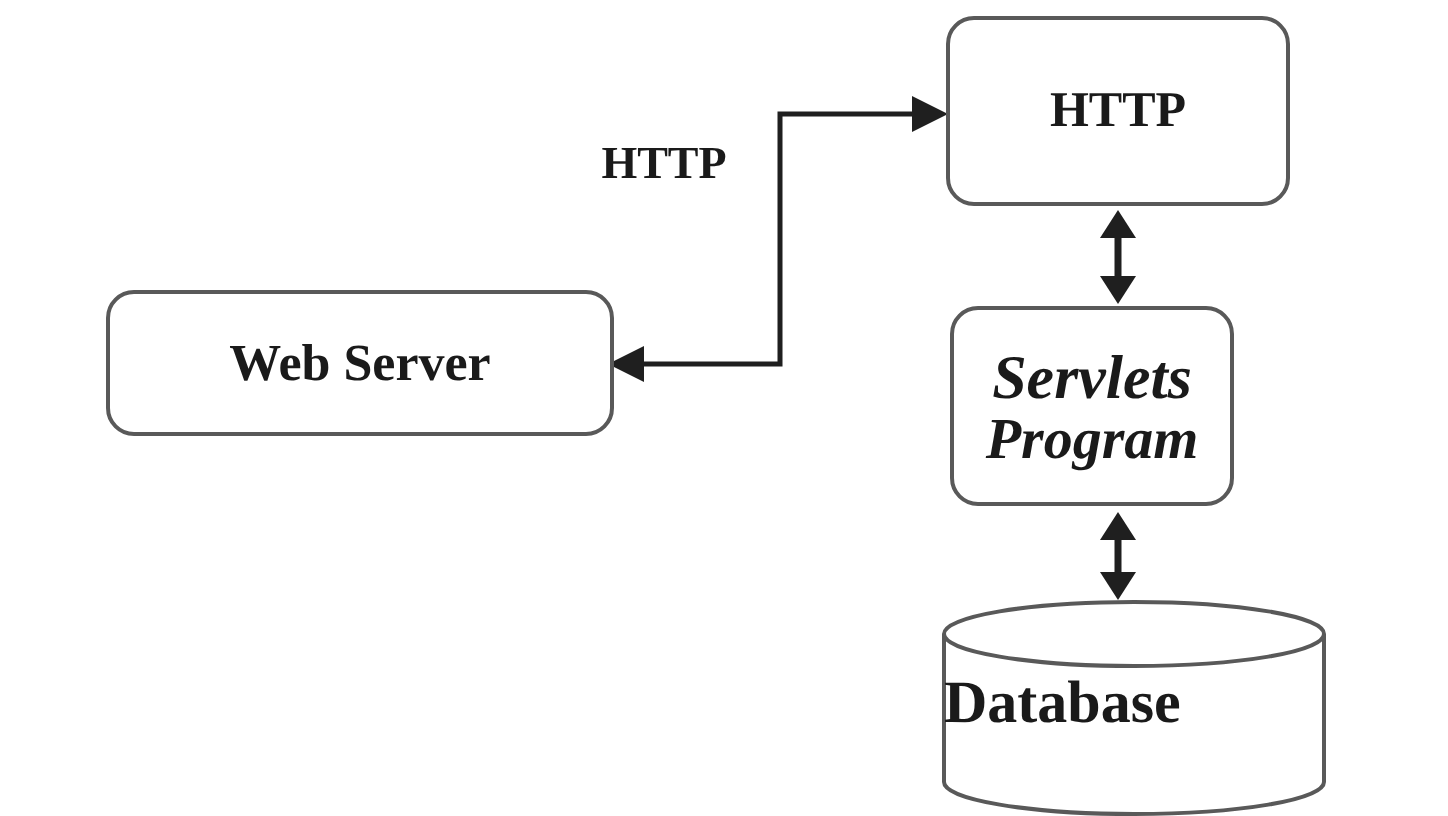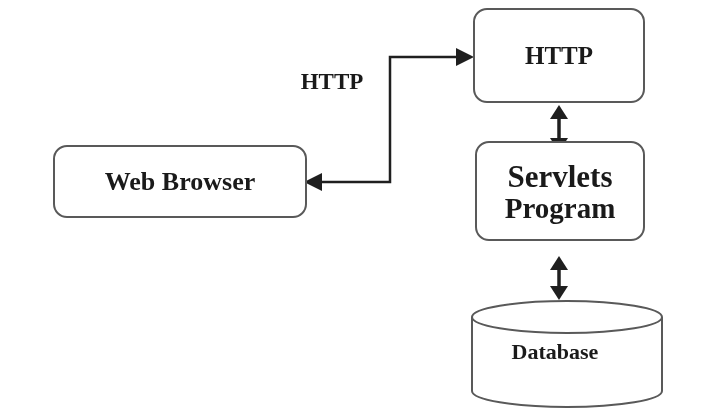--- a/index.html
+++ b/index.html
@@ -47,23 +47,24 @@
   .node-http-server {
     left: 473px;
     top: 8px;
     width: 172px;
     height: 95px;
     font-size: 25px;
     line-height: 31px;
   }
   .node-servlets {
     left: 475px;
-    top: 141px;
-    width: 170px;
+    top: 153px;
+    width: 142px;
     height: 100px;
+    font-style: italic;
   }
   .servlets-line1 {
     font-size: 31px;
     line-height: 35px;
   }
   .servlets-line2 {
     font-size: 29px;
     line-height: 29px;
   }
   .edge-label {
@@ -74,23 +75,23 @@
     text-align: center;
     font-weight: bold;
     font-size: 23px;
     line-height: 31px;
   }
   .database-label {
     position: absolute;
     left: 472px;
     top: 337px;
     width: 166px;
-    text-align: center;
+    text-align: left;
     font-weight: bold;
-    font-size: 22px;
+    font-size: 30px;
     line-height: 30px;
   }
 </style>
 </head>
 <body>
 
 <div class="canvas">
 
   <svg class="connector-layer" viewBox="0 0 724 408" xmlns="http://www.w3.org/2000/svg">
 
@@ -112,21 +113,21 @@
     </g>
 
     <g stroke="#1f1f1f" fill="#1f1f1f">
       <line x1="559" y1="264" x2="559" y2="293" stroke-width="3.5"></line>
       <polygon points="559,256 550,270 568,270" stroke="none"></polygon>
       <polygon points="559,300 550,286 568,286" stroke="none"></polygon>
     </g>
   </svg>
 
   <div class="node node-web-browser">
-    <span>Web Browser</span>
+    <span>Web Server</span>
   </div>
 
   <div class="node node-http-server">
     <span>HTTP</span>
   </div>
 
   <div class="node node-servlets">
     <span class="servlets-line1">Servlets</span>
     <span class="servlets-line2">Program</span>
   </div>

